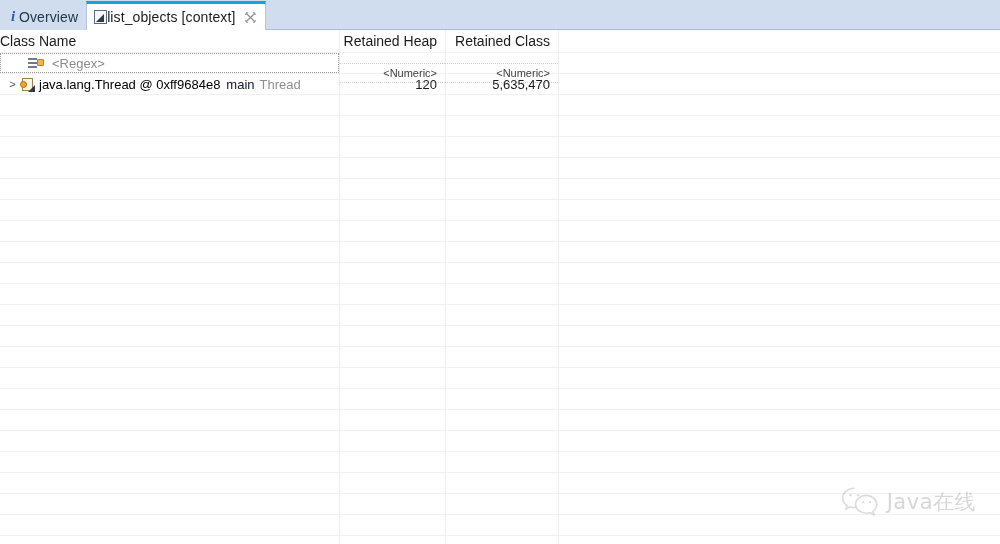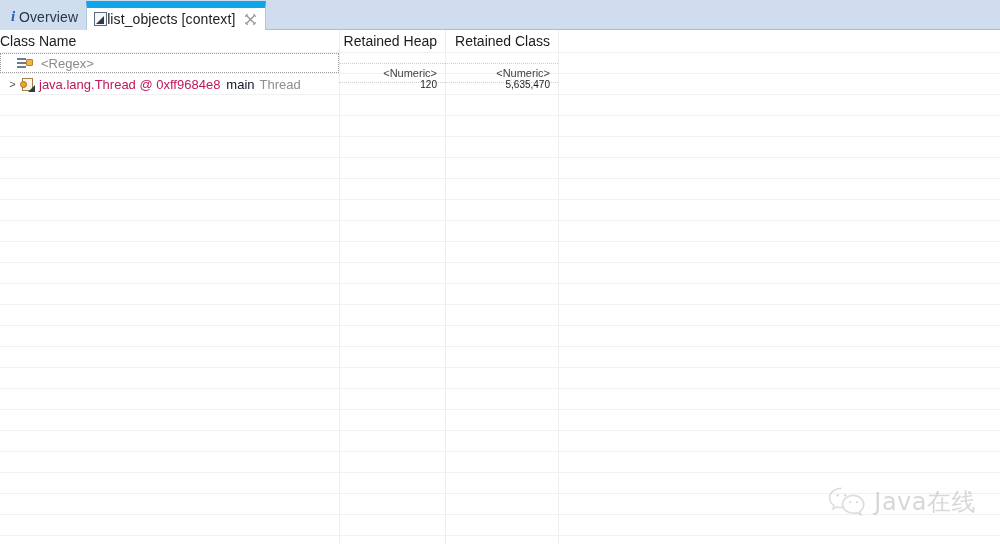--- a/index.html
+++ b/index.html
@@ -44,21 +44,21 @@
   }
   .tab.inactive {
     background: #cfddee;
     color: #25384c;
   }
   .tab.active {
     background: #ffffff;
     color: #1b1b1b;
     border-left: 1px solid #b4c6da;
     border-right: 1px solid #b4c6da;
-    border-top: 7px solid #0ea5e9;
+    border-top: 3px solid #0ea5e9;
     height: 29px;
   }
   .tab-label { letter-spacing: .1px; }
   .tab-close {
     margin-left: 9px;
     width: 13px; height: 13px;
     opacity: .72;
     display: inline-block;
   }
 
@@ -153,21 +153,21 @@
   .header-row .cell-name,
   .header-row .cell-num {
     font-size: 14px;
     color: #1b1b1b;
   }
   .header-row .cell-name { padding-left: 0; }
 
   
   .filter-row { top: 23px; height: 20px; }
   .filter-row .cell-name {
-    padding-left: 0;
+    padding-left: 11px;
     border: 1px dotted #9a9a9a;
     height: 20px;
     background: #ffffff;
   }
   .filter-row .cell-num {
     color: #404040;
     font-size: 11px;
     border-top: 1px dotted #cfcfcf;
     border-bottom: 1px dotted #cfcfcf;
     height: 20px;
@@ -240,42 +240,42 @@
   .dot-marker {
     position: absolute;
     left: 0; top: 3px;
     width: 7px; height: 7px;
     border-radius: 50%;
     background: #f0a62a;
     border: 1px solid #a5701c;
     box-sizing: border-box;
     z-index: 2;
   }
-  .obj-name { color: #be185d; }
+  .obj-name { color: #000000; }
   .obj-thread-label { color: #8f8f8f; margin-left: 5px; }
   .obj-main { margin-left: 6px; color: #0f172a; }
 
   .data-row .cell-num {
     color: #1b1b1b;
-    font-size: 10px;
+    font-size: 13px;
     text-align: right;
   }
 
   
   .watermark {
     position: absolute;
     right: 24px;
     top: 484px;
     display: flex;
     align-items: center;
     opacity: .30;
     pointer-events: none;
   }
   .wm-text {
-    font-size: 24px;
+    font-size: 21px;
     color: #7d7d7d;
     margin-left: 7px;
     letter-spacing: .5px;
     font-family: "DejaVu Sans", sans-serif;
   }
 </style>
 </head>
 <body>
 
 <div class="tabbar">

